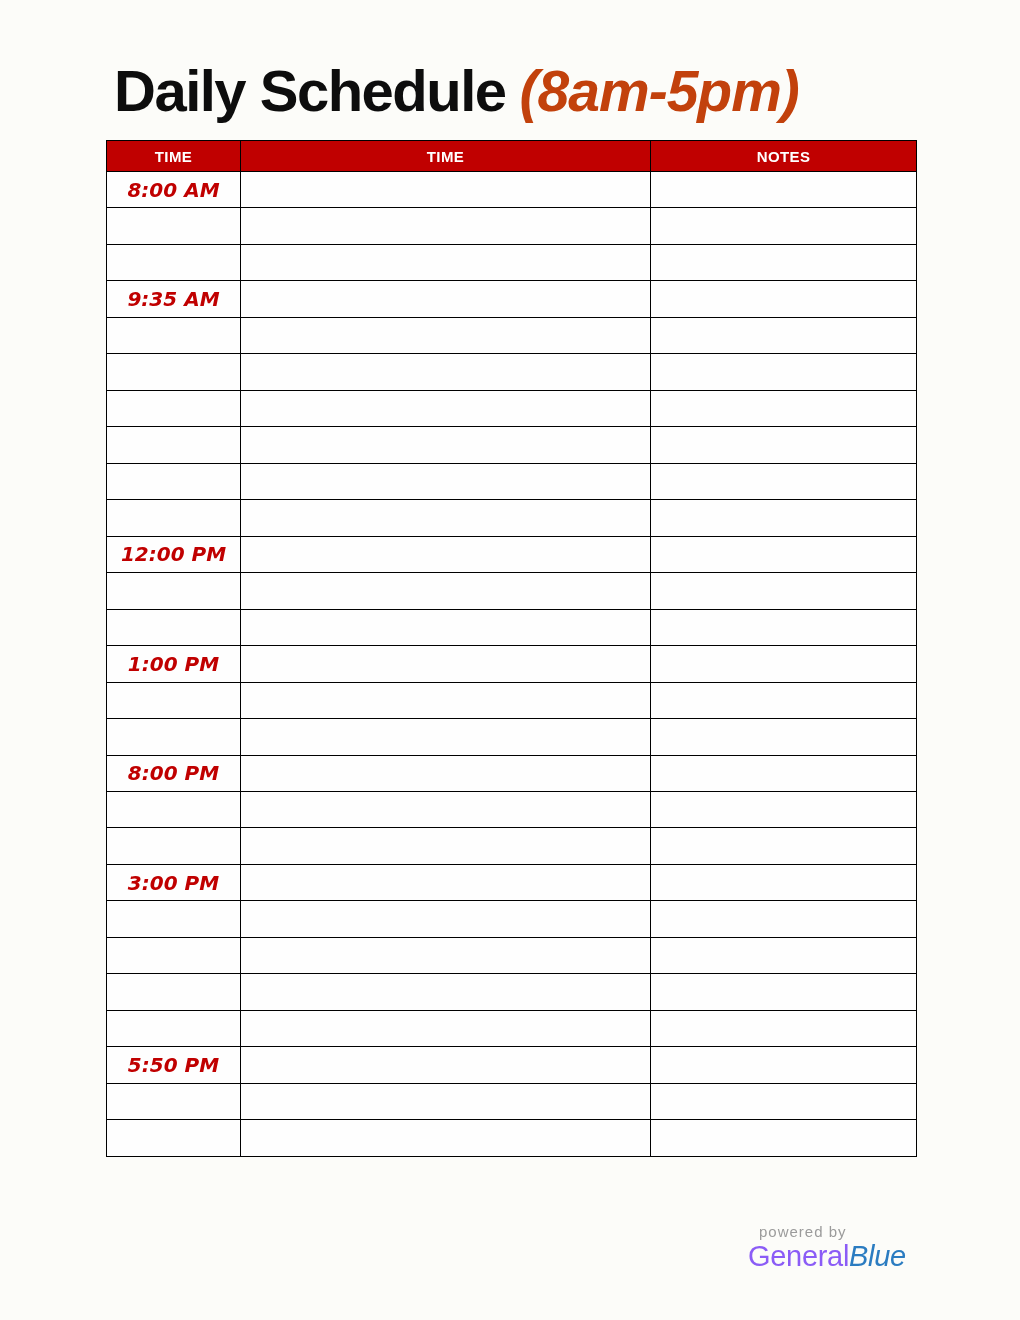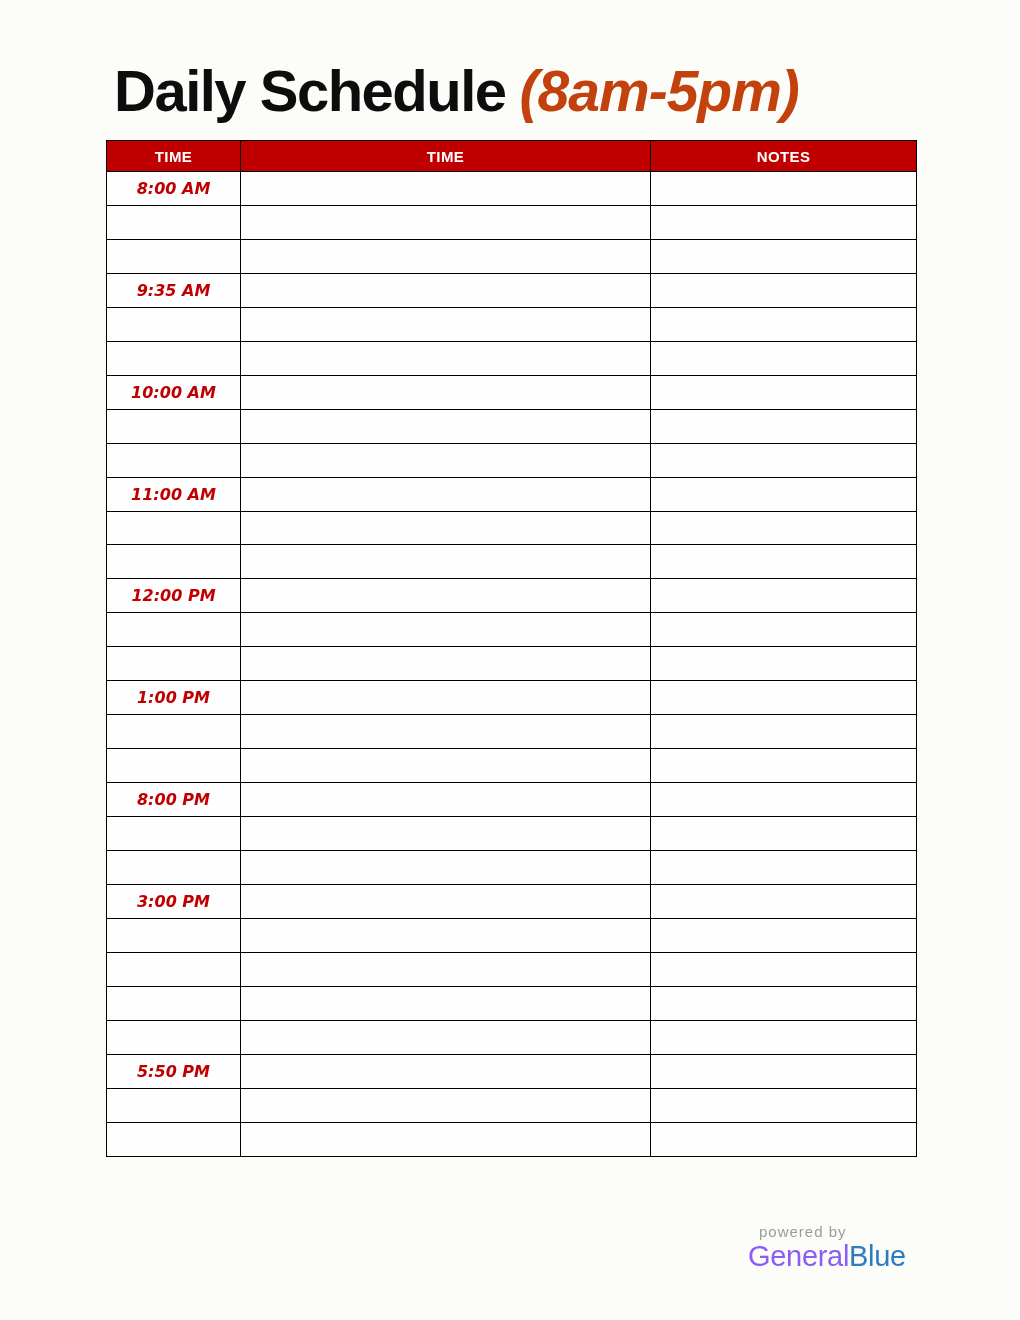--- a/index.html
+++ b/index.html
@@ -58,21 +58,21 @@
     font-weight: bold;
     letter-spacing: 0.4px;
     text-align: center;
     vertical-align: middle;
   }
   td.time-label {
     font-family: "DejaVu Sans", sans-serif;
     color: #c00000;
     font-weight: bold;
     font-style: italic;
-    font-size: 16px;
+    font-size: 20px;
     text-align: center;
     vertical-align: middle;
   }
   .footer {
     position: absolute;
     left: 748px;
     top: 1224px;
     line-height: 1.1;
   }
   .powered {
@@ -82,21 +82,21 @@
     font-size: 15px;
     letter-spacing: 1px;
   }
   .brand {
     display: block;
     font-size: 29px;
     letter-spacing: -0.3px;
     white-space: nowrap;
   }
   .brand-general { color: #8b5cf6; }
-  .brand-blue { color: #2b7cc1; }
+  .brand-blue { color: #2b7cc1; font-style: italic; }
 </style>
 </head>
 <body>
 
 <div class="page">
 
   <h1 class="title">
     <span class="title-main">Daily Schedule</span><span class="title-range">(8am-5pm)</span>
   </h1>
 
@@ -138,36 +138,26 @@
           <td></td>
           <td></td>
           <td></td>
         </tr>
         <tr>
           <td></td>
           <td></td>
           <td></td>
         </tr>
         <tr>
-          <td class="time-label">10:00 AM</td>
-          <td></td>
-          <td></td>
-        </tr>
-        <tr>
-          <td></td>
-          <td></td>
-          <td></td>
-        </tr>
-        <tr>
-          <td></td>
-          <td></td>
-          <td></td>
-        </tr>
-        <tr>
-          <td class="time-label">11:00 AM</td>
+          <td></td>
+          <td></td>
+          <td></td>
+        </tr>
+        <tr>
+          <td></td>
           <td></td>
           <td></td>
         </tr>
         <tr>
           <td></td>
           <td></td>
           <td></td>
         </tr>
         <tr>
           <td></td>

